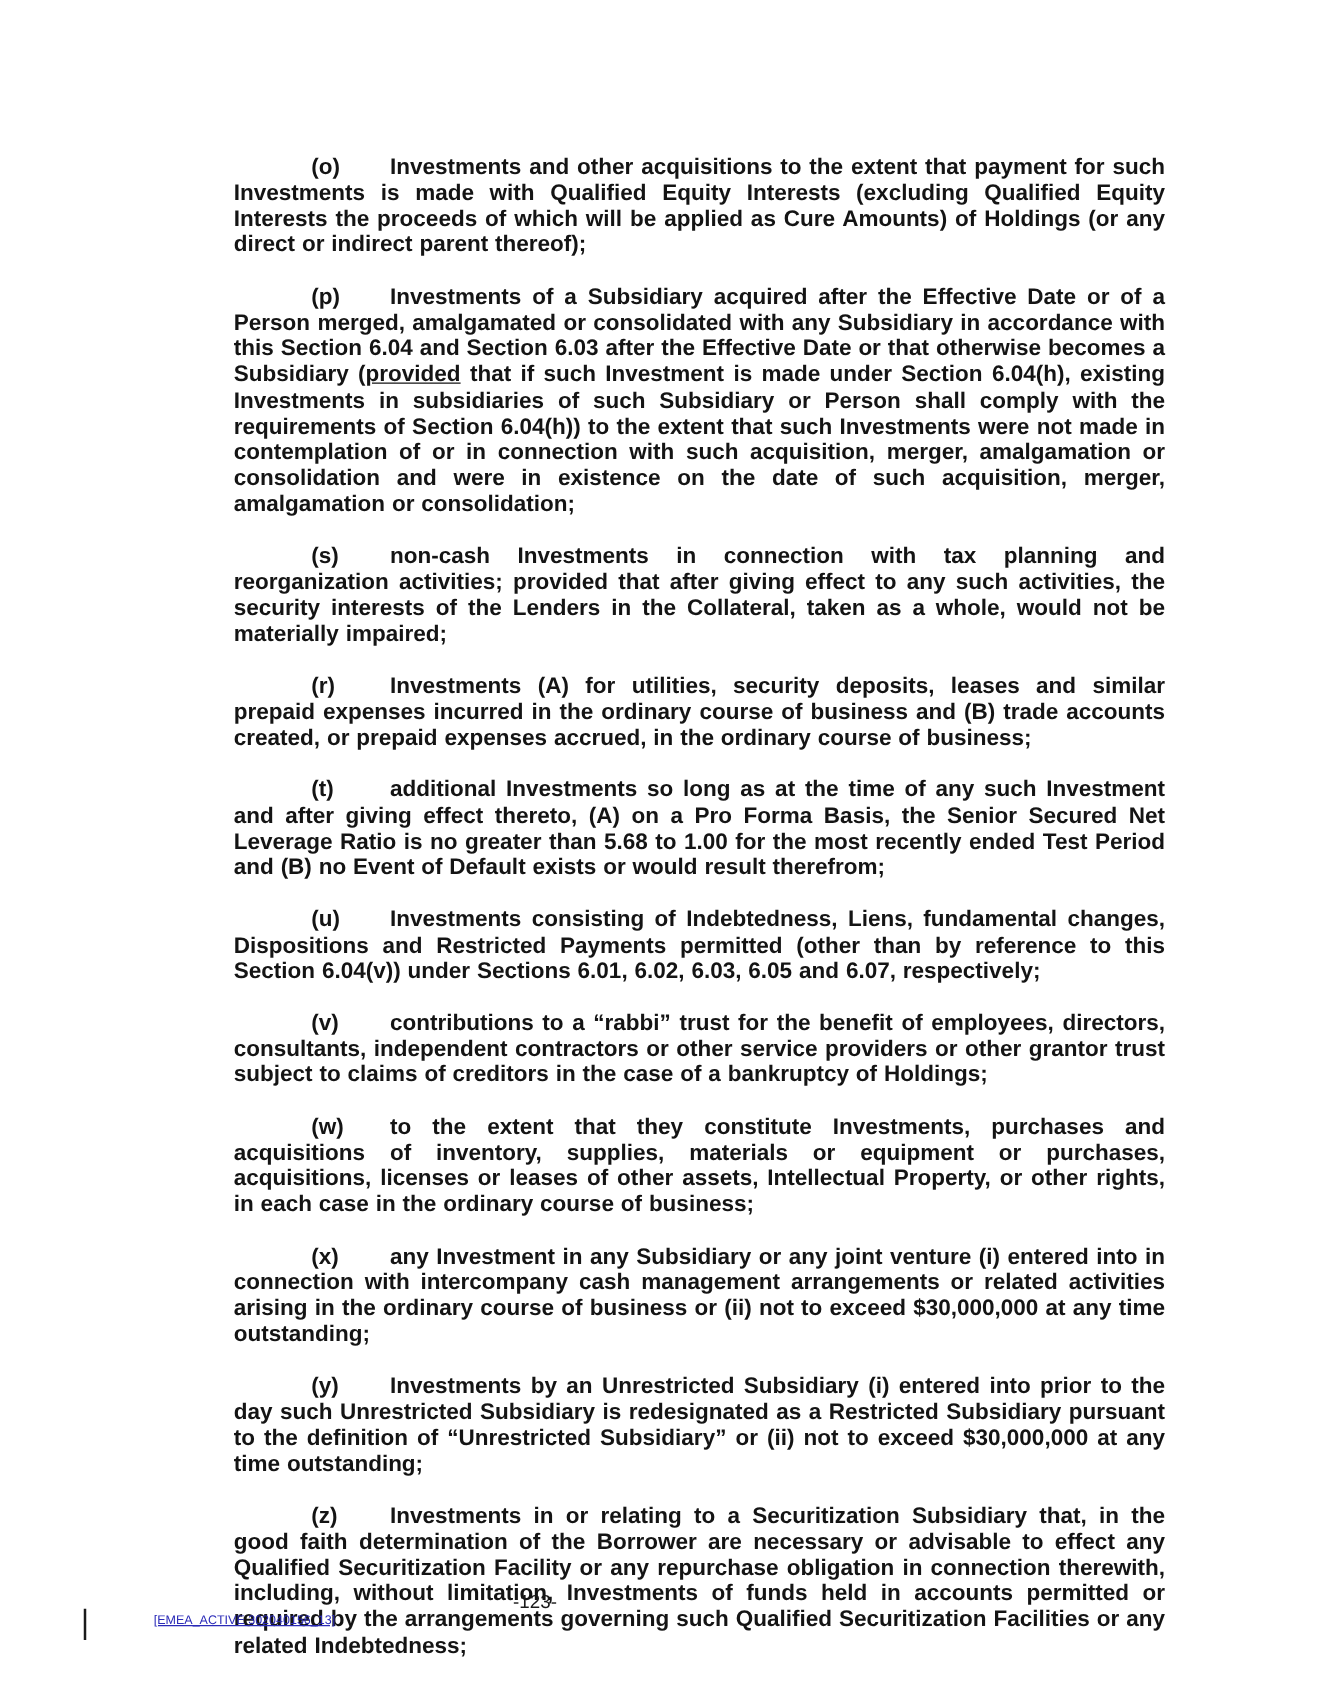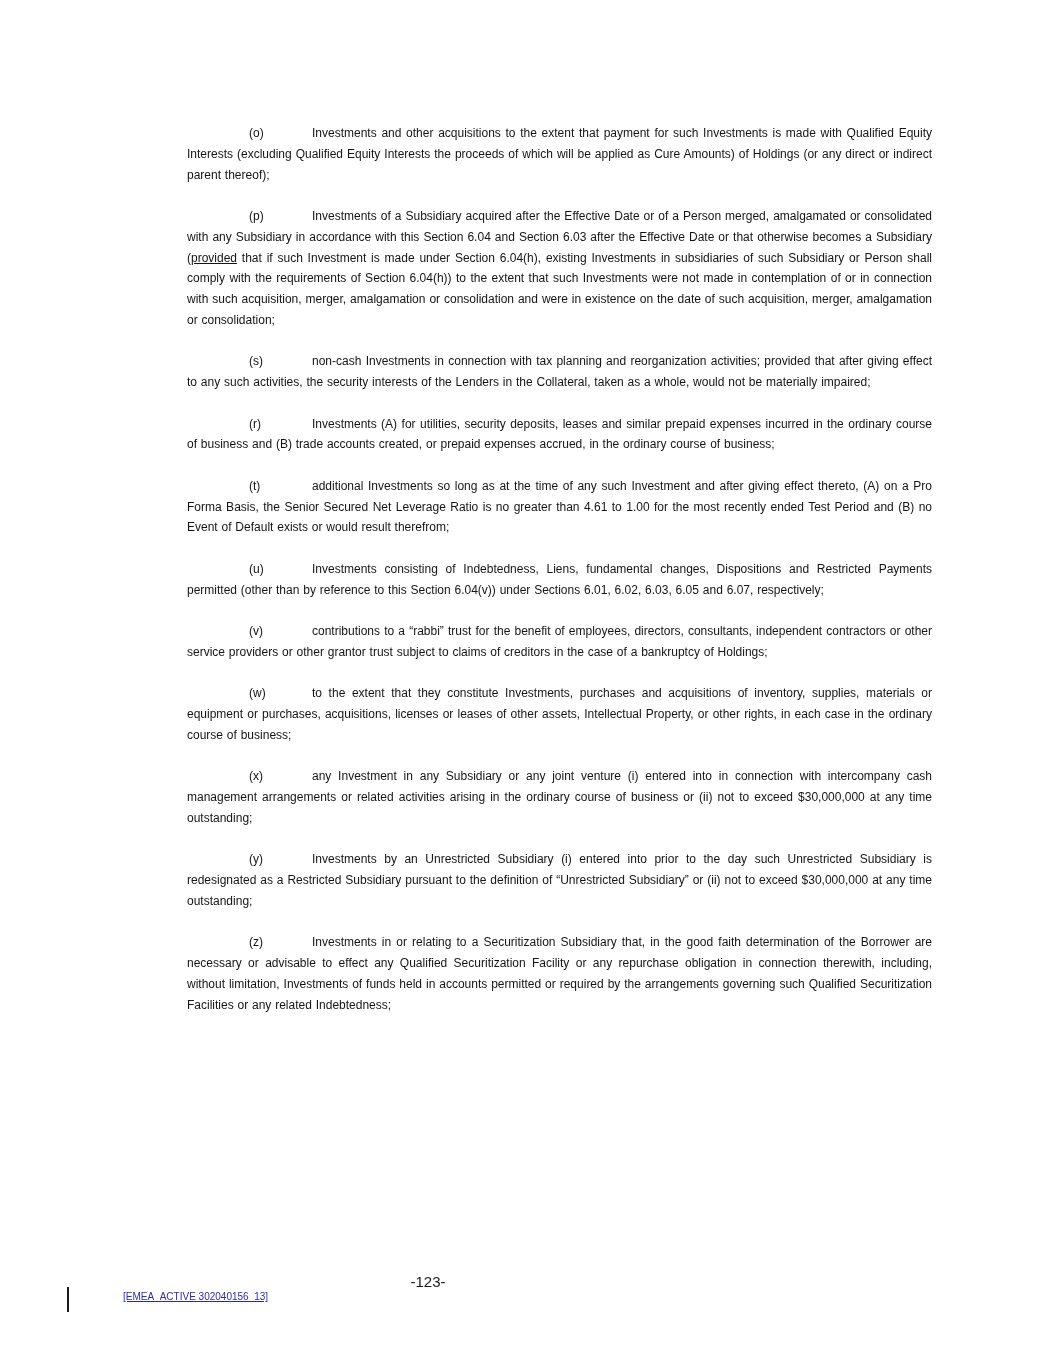--- a/index.html
+++ b/index.html
@@ -13,25 +13,26 @@
     overflow: hidden;
   }
   .doc-body {
     position: absolute;
     left: 187px;
     top: 123px;
     width: 745px;
   }
   p.clause {
     margin: 0 0 20.75px 0;
-    font-size: 12px;
+    font-size: 18px;
     line-height: 20.75px;
     text-align: justify;
     text-indent: 62px;
     word-spacing: 0.5px;
+    font-weight: bold;
   }
   .clause-letter {
     display: inline-block;
     width: 63px;
     text-indent: 0;
   }
   .u { text-decoration: underline; }
   .page-number {
     position: absolute;
     top: 1273px;
@@ -60,21 +61,21 @@
   }
 </style>
 </head>
 <body>
 
 <main class="doc-body">
     <p class="clause"><span class="clause-letter">(o)</span><span>Investments and other acquisitions to the extent that payment for such Investments is made with Qualified Equity Interests (excluding Qualified Equity Interests the proceeds of which will be applied as Cure Amounts) of Holdings (or any direct or indirect parent thereof);</span></p>
     <p class="clause"><span class="clause-letter">(p)</span><span>Investments of a Subsidiary acquired after the Effective Date or of a Person merged, amalgamated or consolidated with any Subsidiary in accordance with this Section 6.04 and Section 6.03 after the Effective Date or that otherwise becomes a Subsidiary (</span><span class="u">provided</span><span> that if such Investment is made under Section 6.04(h), existing Investments in subsidiaries of such Subsidiary or Person shall comply with the requirements of Section 6.04(h)) to the extent that such Investments were not made in contemplation of or in connection with such acquisition, merger, amalgamation or consolidation and were in existence on the date of such acquisition, merger, amalgamation or consolidation;</span></p>
     <p class="clause"><span class="clause-letter">(s)</span><span>non-cash Investments in connection with tax planning and reorganization activities; provided that after giving effect to any such activities, the security interests of the Lenders in the Collateral, taken as a whole, would not be materially impaired;</span></p>
     <p class="clause"><span class="clause-letter">(r)</span><span>Investments (A) for utilities, security deposits, leases and similar prepaid expenses incurred in the ordinary course of business and (B) trade accounts created, or prepaid expenses accrued, in the ordinary course of business;</span></p>
-    <p class="clause"><span class="clause-letter">(t)</span><span>additional Investments so long as at the time of any such Investment and after giving effect thereto, (A) on a Pro Forma Basis, the Senior Secured Net Leverage Ratio is no greater than 4.61 to 1.00 for the most recently ended Test Period and (B) no Event of Default exists or would result therefrom;</span></p>
+    <p class="clause"><span class="clause-letter">(t)</span><span>additional Investments so long as at the time of any such Investment and after giving effect thereto, (A) on a Pro Forma Basis, the Senior Secured Net Leverage Ratio is no greater than 5.68 to 1.00 for the most recently ended Test Period and (B) no Event of Default exists or would result therefrom;</span></p>
     <p class="clause"><span class="clause-letter">(u)</span><span>Investments consisting of Indebtedness, Liens, fundamental changes, Dispositions and Restricted Payments permitted (other than by reference to this Section 6.04(v)) under Sections 6.01, 6.02, 6.03, 6.05 and 6.07, respectively;</span></p>
     <p class="clause"><span class="clause-letter">(v)</span><span>contributions to a “rabbi” trust for the benefit of employees, directors, consultants, independent contractors or other service providers or other grantor trust subject to claims of creditors in the case of a bankruptcy of Holdings;</span></p>
     <p class="clause"><span class="clause-letter">(w)</span><span>to the extent that they constitute Investments, purchases and acquisitions of inventory, supplies, materials or equipment or purchases, acquisitions, licenses or leases of other assets, Intellectual Property, or other rights, in each case in the ordinary course of business;</span></p>
     <p class="clause"><span class="clause-letter">(x)</span><span>any Investment in any Subsidiary or any joint venture (i) entered into in connection with intercompany cash management arrangements or related activities arising in the ordinary course of business or (ii) not to exceed $30,000,000 at any time outstanding;</span></p>
     <p class="clause"><span class="clause-letter">(y)</span><span>Investments by an Unrestricted Subsidiary (i) entered into prior to the day such Unrestricted Subsidiary is redesignated as a Restricted Subsidiary pursuant to the definition of “Unrestricted Subsidiary” or (ii) not to exceed $30,000,000 at any time outstanding;</span></p>
     <p class="clause"><span class="clause-letter">(z)</span><span>Investments in or relating to a Securitization Subsidiary that, in the good faith determination of the Borrower are necessary or advisable to effect any Qualified Securitization Facility or any repurchase obligation in connection therewith, including, without limitation, Investments of funds held in accounts permitted or required by the arrangements governing such Qualified Securitization Facilities or any related Indebtedness;</span></p>
   </main>
 
 <div class="page-number">-123-</div>
 

